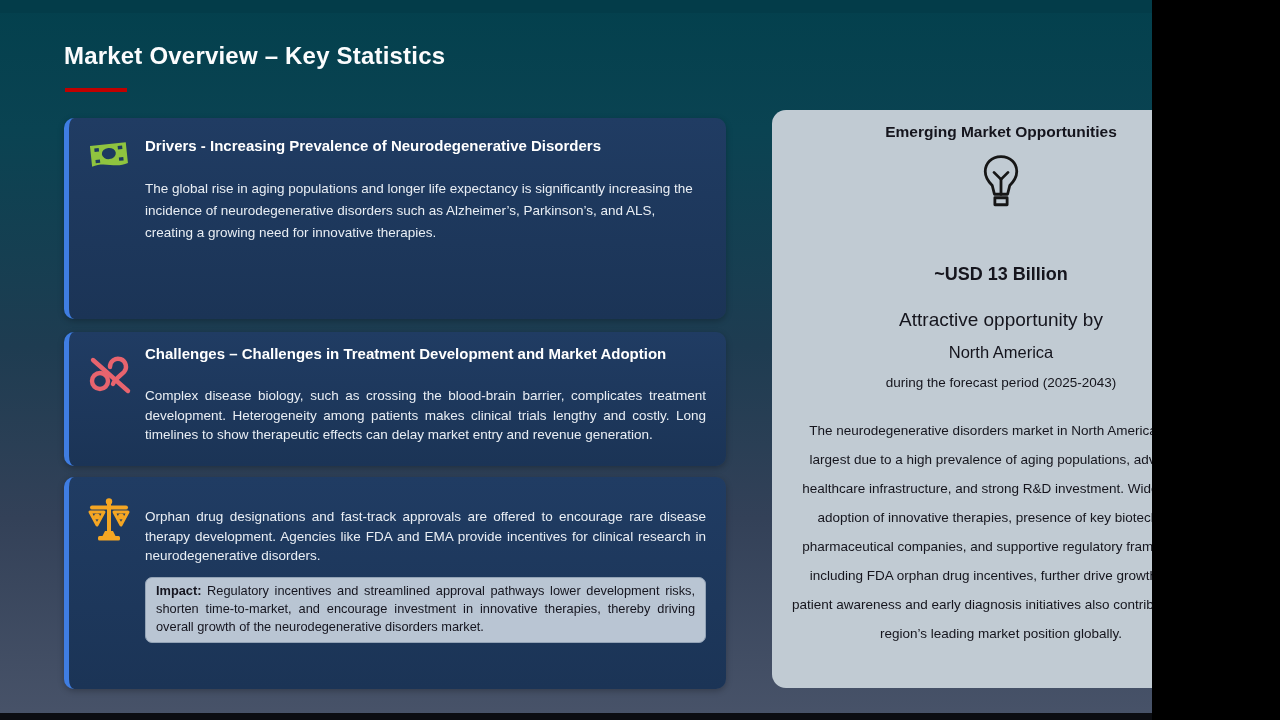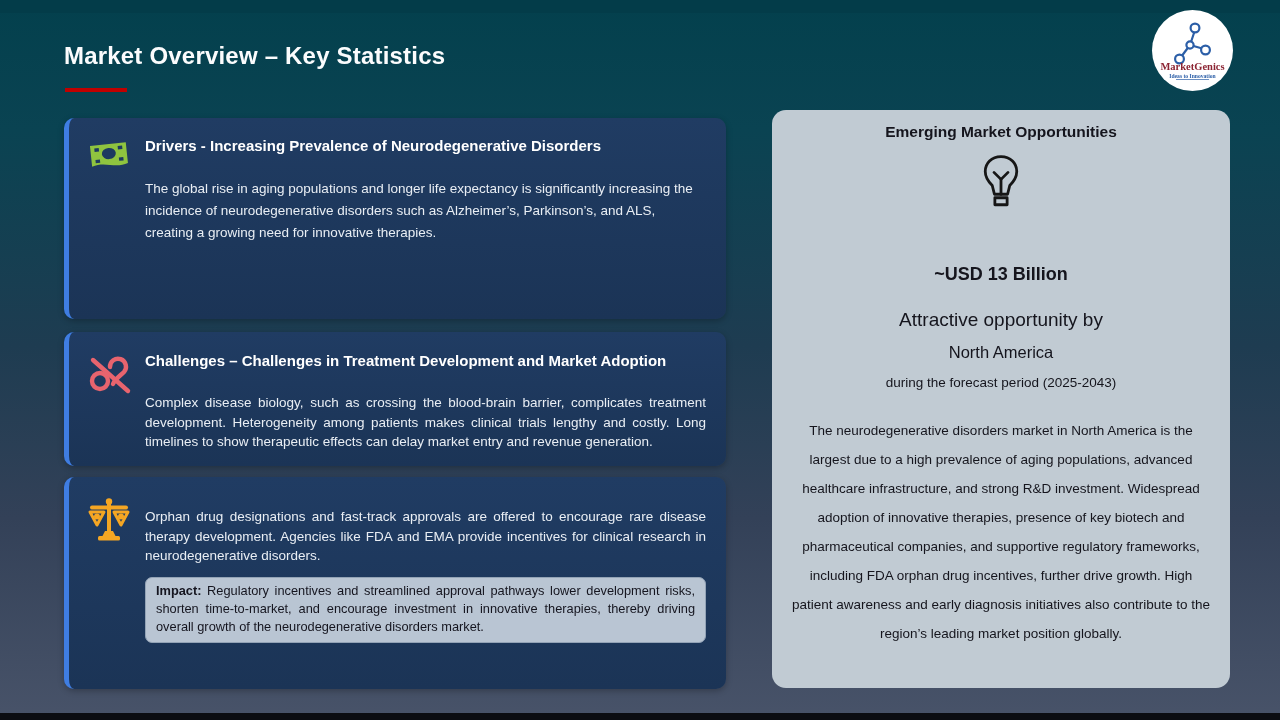--- a/index.html
+++ b/index.html
@@ -1,17 +1,17 @@
 <!DOCTYPE html>
 <html><head>
 <meta charset="utf-8">
 <style>
   html,body { margin:0; padding:0; background:#000; }
   .slide {
-    position:relative; width:1280px; height:720px; overflow:hidden;
+    position:relative; width:1152px; height:720px; overflow:hidden;
     font-family:"Liberation Sans", sans-serif;
     background:linear-gradient(180deg,#03404d 0%,#0a4352 18%,#1e3c51 48%,#334158 72%,#485369 100%);
   }
   .top-strip { position:absolute; top:0; left:0; width:1280px; height:13px; background:#033c49; }
   .bottom-strip { position:absolute; bottom:0; left:0; width:1280px; height:7px; background:#0b0d12; }
 
   .page-title { position:absolute; left:64px; top:42px; font-size:24px; font-weight:bold; color:#fbfcfd; letter-spacing:.2px; }
   .title-rule { position:absolute; left:65px; top:88px; width:62px; height:4px; background:#c00000; }
 
   .logo { position:absolute; left:1151px; top:9px; width:83px; height:83px; }
@@ -25,21 +25,21 @@
   }
   .card1 { top:118px; height:201px; }
   .card2 { top:332px; height:134px; padding-top:6px; }
   .card3 { top:477px; height:212px; }
   .card-icon { flex:0 0 46px; display:flex; justify-content:center; align-items:flex-start; }
   .card1 .card-icon { padding-top:8px; }
   .card2 .card-icon { padding-top:16px; }
   .card3 .card-icon { padding-top:10px; }
   .card-content { flex:1; min-width:0; }
   .card-title { font-size:15px; font-weight:bold; color:#ffffff; line-height:25px; margin-top:5px; }
-  .card2 .card-title { margin-top:11px; line-height:24px; }
+  .card2 .card-title { margin-top:4px; line-height:24px; }
   .card-body { font-size:13.5px; color:#e9eef4; margin-top:20px; }
   .lh-wide { line-height:22px; }
   .lh-tight { line-height:19.5px; }
   .justify { text-align:justify; }
   .callout {
     background:#b9c5d3; border:1px solid #93a3b6; border-radius:7px;
     padding:4px 10px 6px; margin-top:11px;
     font-size:12.8px; line-height:18px; color:#15151f; text-align:justify;
   }
   .callout .lbl { font-weight:bold; }

